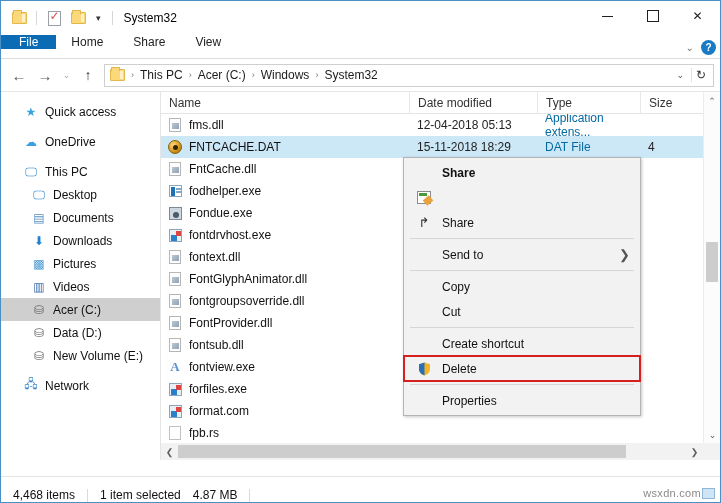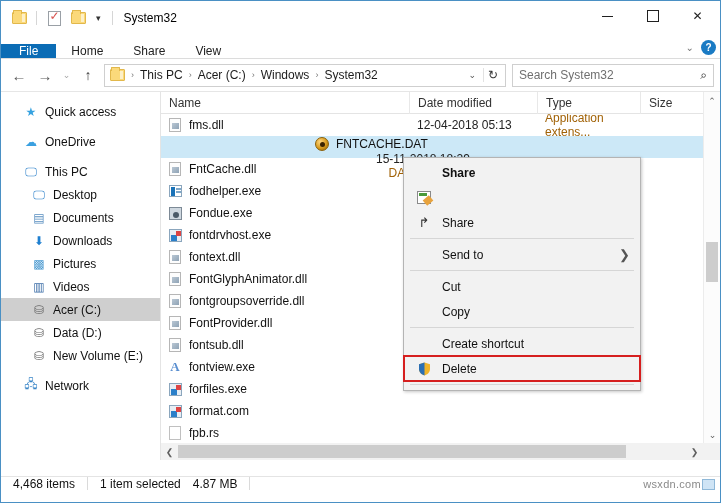--- a/index.html
+++ b/index.html
@@ -54,21 +54,21 @@
   }
   .wc {
     width: 45px; height: 30px; display: flex; align-items: center; justify-content: center;
     font-size: 12px; color: #202020;
   }
   .wc-min::after { content: ""; width: 11px; height: 1px; background: #202020; }
   .wc-max::after { content: ""; width: 10px; height: 10px; border: 1px solid #202020; }
 
   
   .ribbon {
-    height: 24px; display: flex; align-items: flex-end;
+    height: 24px; display: flex; align-items: flex-start;
     border-bottom: 1px solid #dcdcdc; position: relative;
   }
   .rtab {
     padding: 0 15px; display: flex; align-items: center;
     font-size: 12px; color: #222;
   }
   .rtab.file { background: #0b6cb5; color: #fff; padding: 0 18px; }
   .ribbon-right { position: absolute; right: 4px; top: 0; height: 24px; display: flex; align-items: center; gap: 7px; }
   .ribbon-caret { font-size: 10px; color: #777; }
   .help-icon {
@@ -159,24 +159,24 @@
   .sort-ind {
     position: absolute; left: 118px; top: -5px;
     font-size: 10px; color: #888;
   }
 
   .rows { position: absolute; top: 22px; left: 0; right: 17px; bottom: 17px; overflow: hidden; }
   .row {
     height: 22px; display: flex; align-items: center;
     font-size: 12px; color: #111;
   }
-  .row.selected { background: #cce8f7; flex-direction: column; }
+  .row.selected { background: #cce8f7; }
   .cell-name { width: 248px; display: flex; align-items: center; gap: 6px; padding-left: 6px; }
   .cell-date { width: 128px; padding-left: 8px; color: #222; }
-  .cell-type { width: 103px; padding-left: 8px; color: #a16207; }
+  .cell-type { width: 103px; padding-left: 8px; color: #0369a1; }
   .cell-size { width: 60px; padding-left: 8px; color: #222; text-align: left; }
 
   .ficon { width: 16px; height: 16px; display: flex; align-items: center; justify-content: center; flex: none; }
   .ic-dll {
     width: 12px; height: 14px; background: #fdfdfd; border: 1px solid #b6b6b6;
     position: relative;
   }
   .ic-dll::after {
     content: ""; position: absolute; left: 2px; top: 4px; width: 7px; height: 6px;
     background: linear-gradient(135deg,#b9c7d4 0%,#8fa3b5 100%);
@@ -275,27 +275,27 @@
   .ic-npp::after {
     content: ""; position: absolute; left: 6px; top: 5px; width: 8px; height: 7px;
     background: #e8a33d; transform: rotate(-40deg);
   }
   .ic-share { font-size: 13px; color: #333; }
 
   
   .statusbar {
     position: absolute; left: 0; right: 0; bottom: 0; height: 26px;
     border-top: 1px solid #e4e4e4; background: #fff;
-    display: flex; align-items: flex-start; padding-left: 12px; gap: 0;
+    display: flex; align-items: flex-end; padding-left: 12px; gap: 0;
     font-size: 12px; color: #111;
   }
   .st-seg { padding-right: 12px; }
   .st-div { width: 1px; height: 13px; background: #dadada; margin-right: 12px; }
   .watermark {
-    position: absolute; right: 5px; bottom: 12px;
+    position: absolute; right: 5px; bottom: 3px;
     font-size: 11px; color: #8a8a8a; letter-spacing: .3px;
   }
   .wm-icon {
     display: inline-block; width: 13px; height: 11px; vertical-align: -2px;
     border: 1px solid #8fb8d8; background: #cfe4f5; margin-left: 1px;
   }
 </style>
 </head>
 <body>
 
@@ -351,24 +351,20 @@
       <span class="crumb">Acer (C:)</span>
       <span class="crumb-sep">›</span>
       <span class="crumb">Windows</span>
       <span class="crumb-sep">›</span>
       <span class="crumb">System32</span>
       <span class="addr-spacer"></span>
       <span class="addr-caret">⌄</span>
       <span class="addr-refresh">↻</span>
     </div>
 
-    <div class="searchfield">
-      <span class="search-ph">Search System32</span>
-      <span class="search-icon">⌕</span>
-    </div>
   </div>
 
   <div class="body">
 
     <div class="sidebar">
       <div class="nav-item">
         <span class="ic ic-star">★</span>
         <span>Quick access</span>
       </div>
       <div class="gap"></div>
@@ -619,26 +615,26 @@
     <div class="ctxitem">
       <span class="cicon"></span>
       <span class="clabel">Send to</span>
       <span class="submark">❯</span>
     </div>
 
     <div class="ctxsep"></div>
 
     <div class="ctxitem">
       <span class="cicon"></span>
-      <span class="clabel">Cut</span>
+      <span class="clabel">Copy</span>
     </div>
 
     <div class="ctxitem">
       <span class="cicon"></span>
-      <span class="clabel">Copy</span>
+      <span class="clabel">Cut</span>
     </div>
 
     <div class="ctxsep"></div>
 
     <div class="ctxitem">
       <span class="cicon"></span>
       <span class="clabel">Create shortcut</span>
     </div>
 
     <div class="ctxitem marked">
@@ -647,20 +643,24 @@
           <path d="M6.5 0.6 L12 2.3 V7 C12 10.4 9.4 12.6 6.5 13.4 C3.6 12.6 1 10.4 1 7 V2.3 Z" fill="#f0b429"></path>
           <path d="M6.5 0.6 L1 2.3 V7 C1 10.4 3.6 12.6 6.5 13.4 Z" fill="#2a6fb5"></path>
         </svg>
       </span>
       <span class="clabel">Delete</span>
     </div>
 
 
     <div class="ctxsep"></div>
 
+    <div class="ctxitem">
+      <span class="cicon"></span>
+      <span class="clabel">Properties</span>
+    </div>
 
   </div>
 
   <div class="statusbar">
     <span class="st-seg">4,468 items</span>
     <span class="st-div"></span>
     <span class="st-seg">1 item selected</span>
     <span class="st-seg">4.87 MB</span>
     <span class="st-div"></span>
   </div>

